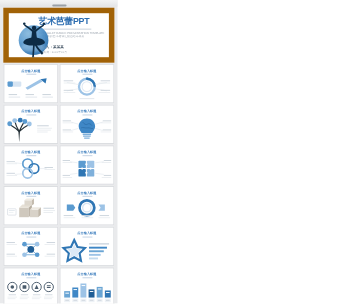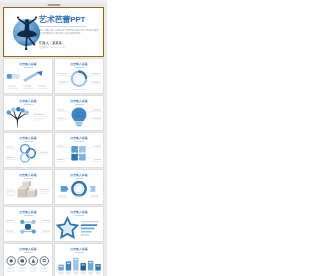--- a/index.html
+++ b/index.html
@@ -22,21 +22,21 @@
     bottom: 0px; width: 13px; height: 2px;
     background: #9aa0a6; border-radius: 1px;
   }
 
   
   .cover {
     position: relative;
     margin: 1px 3px 0 3px;
     height: 50px;
     background: #ffffff;
-    border: 1px solid #a16207;
+    border: 5px solid #a16207;
     display: flex; align-items: center;
     overflow: hidden;
   }
   .cover-art { width: 47px; height: 100%; position: relative; }
   .blob {
     position: absolute; left: 9px; top: 11px;
     width: 27px; height: 27px; border-radius: 50%;
     background:
       radial-gradient(circle at 32% 28%, #86b8dc 0%, #5b9bd0 38%, #2f76b4 72%, #1f5e96 100%);
     opacity: .93;

